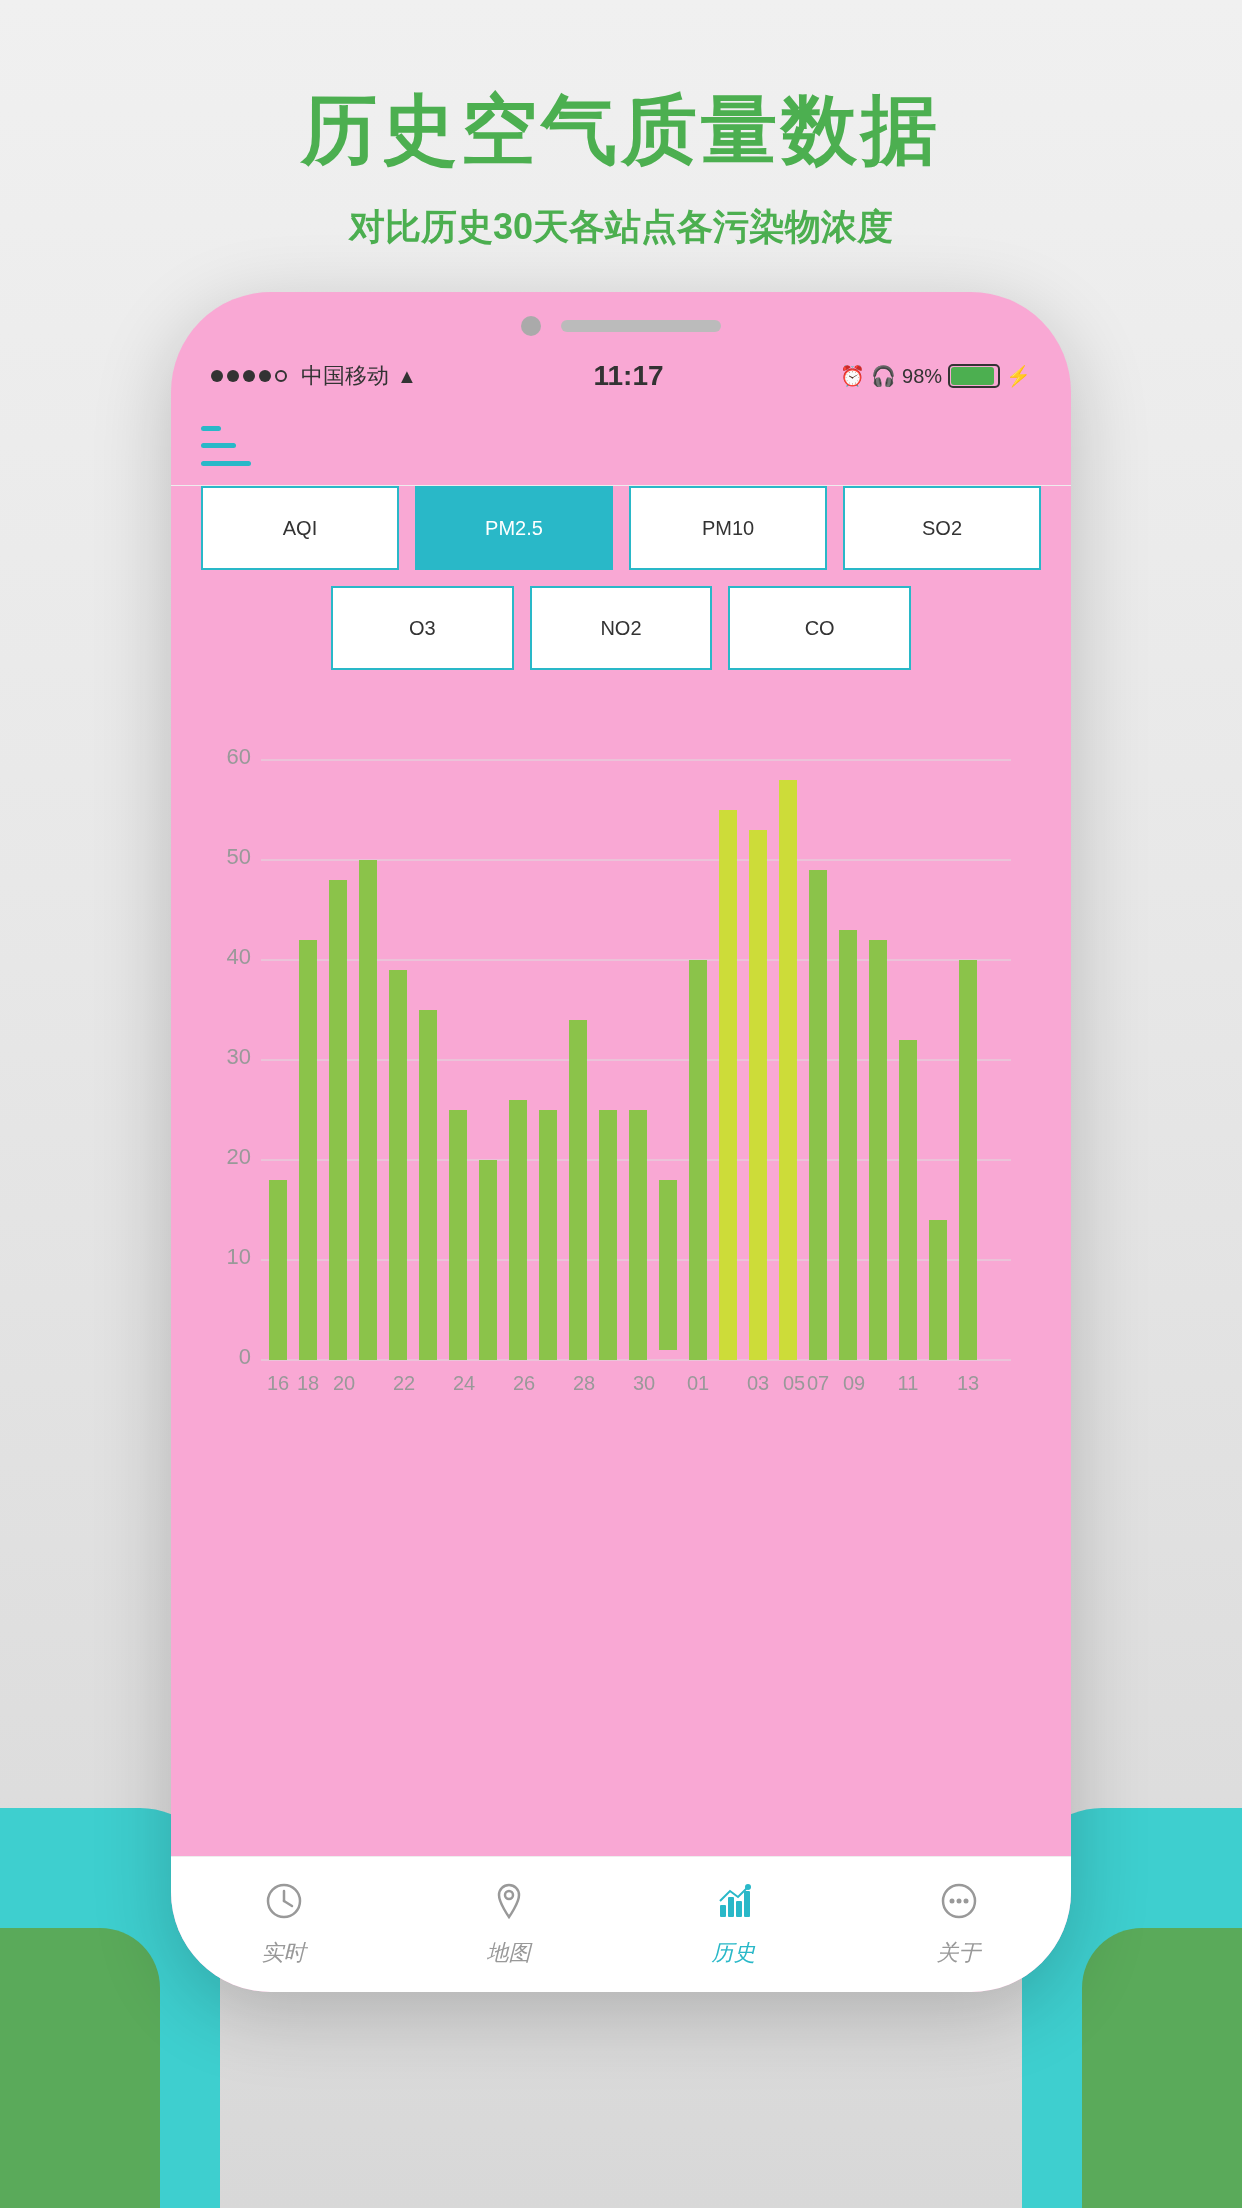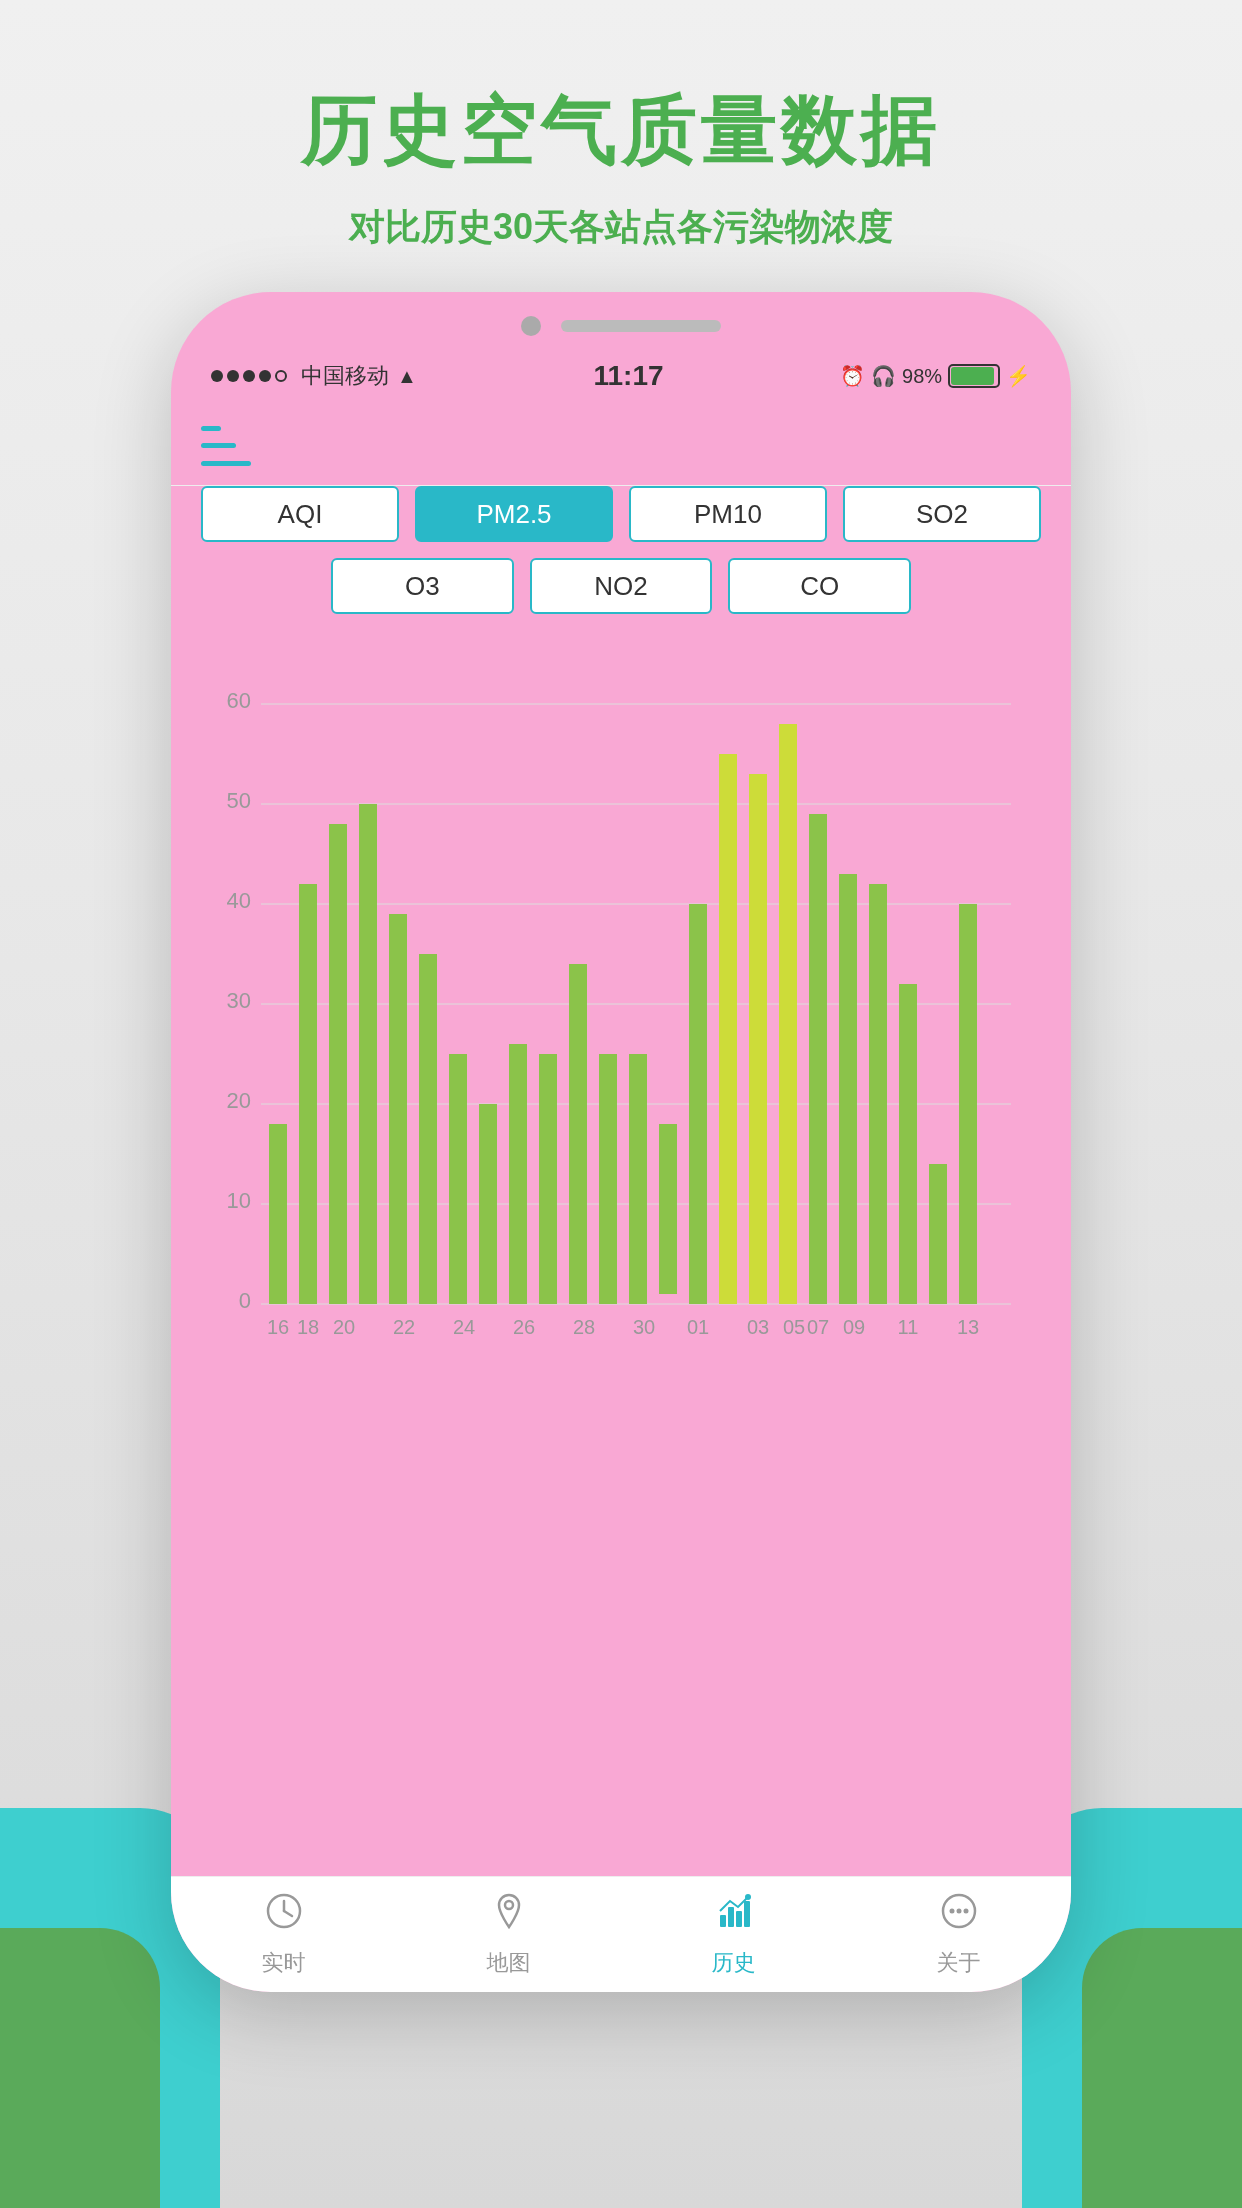--- a/index.html
+++ b/index.html
@@ -231,25 +231,25 @@
       margin-bottom: 16px;
     }
     .buttons-grid-row2 {
       display: grid;
       grid-template-columns: repeat(3, 1fr);
       gap: 16px;
       margin-bottom: 20px;
       padding: 0 130px;
     }
     .poll-btn {
-      height: 56px;
+      height: 84px;
       border: 2px solid #29b8c8;
-      border-radius: 6px;
+      border-radius: 0;
       background: white;
-      font-size: 26px;
+      font-size: 20px;
       color: #333;
       display: flex;
       align-items: center;
       justify-content: center;
       cursor: pointer;
     }
     .poll-btn.active {
       background: #29b8c8;
       color: white;
     }
@@ -272,25 +272,26 @@
       width: 100%;
       height: 100%;
     }
 
     
     .tab-bar {
       position: absolute;
       bottom: 0;
       left: 0;
       right: 0;
-      height: 116px;
+      height: 136px;
       background: white;
       border-top: 1px solid #eee;
       display: flex;
       align-items: center;
+      font-style: italic;
     }
     .tab-item {
       flex: 1;
       display: flex;
       flex-direction: column;
       align-items: center;
       justify-content: center;
       gap: 8px;
       cursor: pointer;
     }

